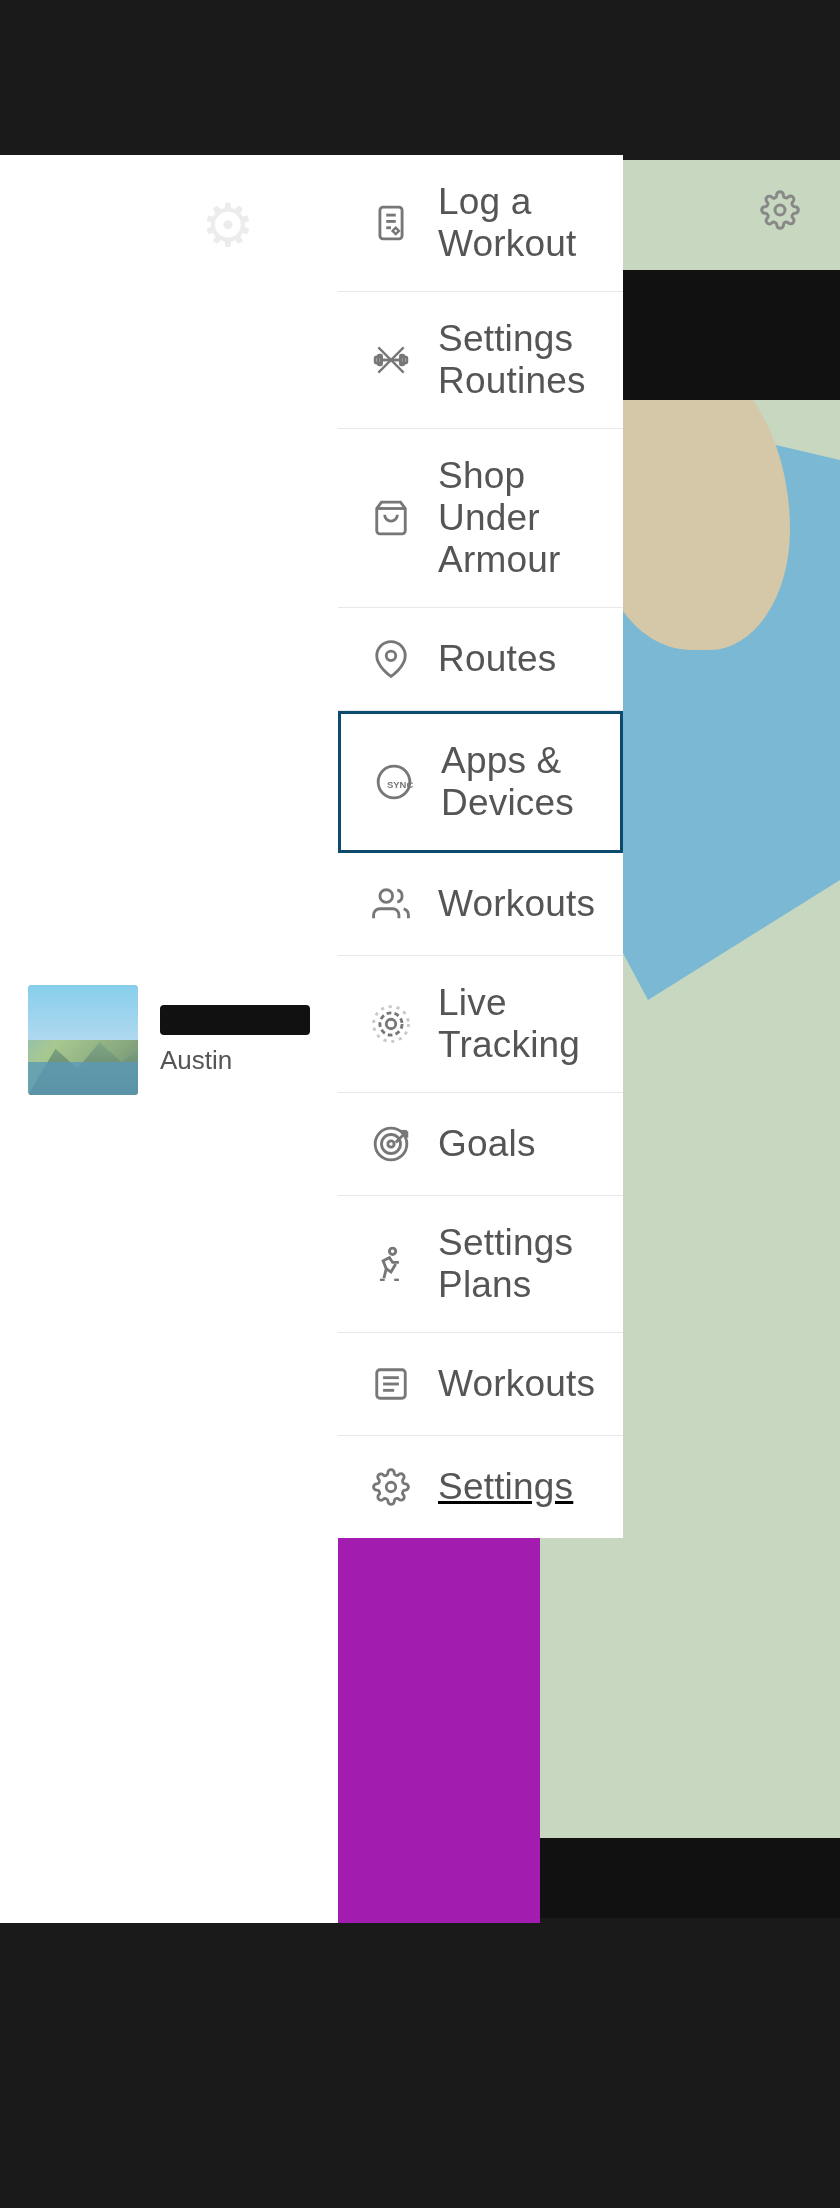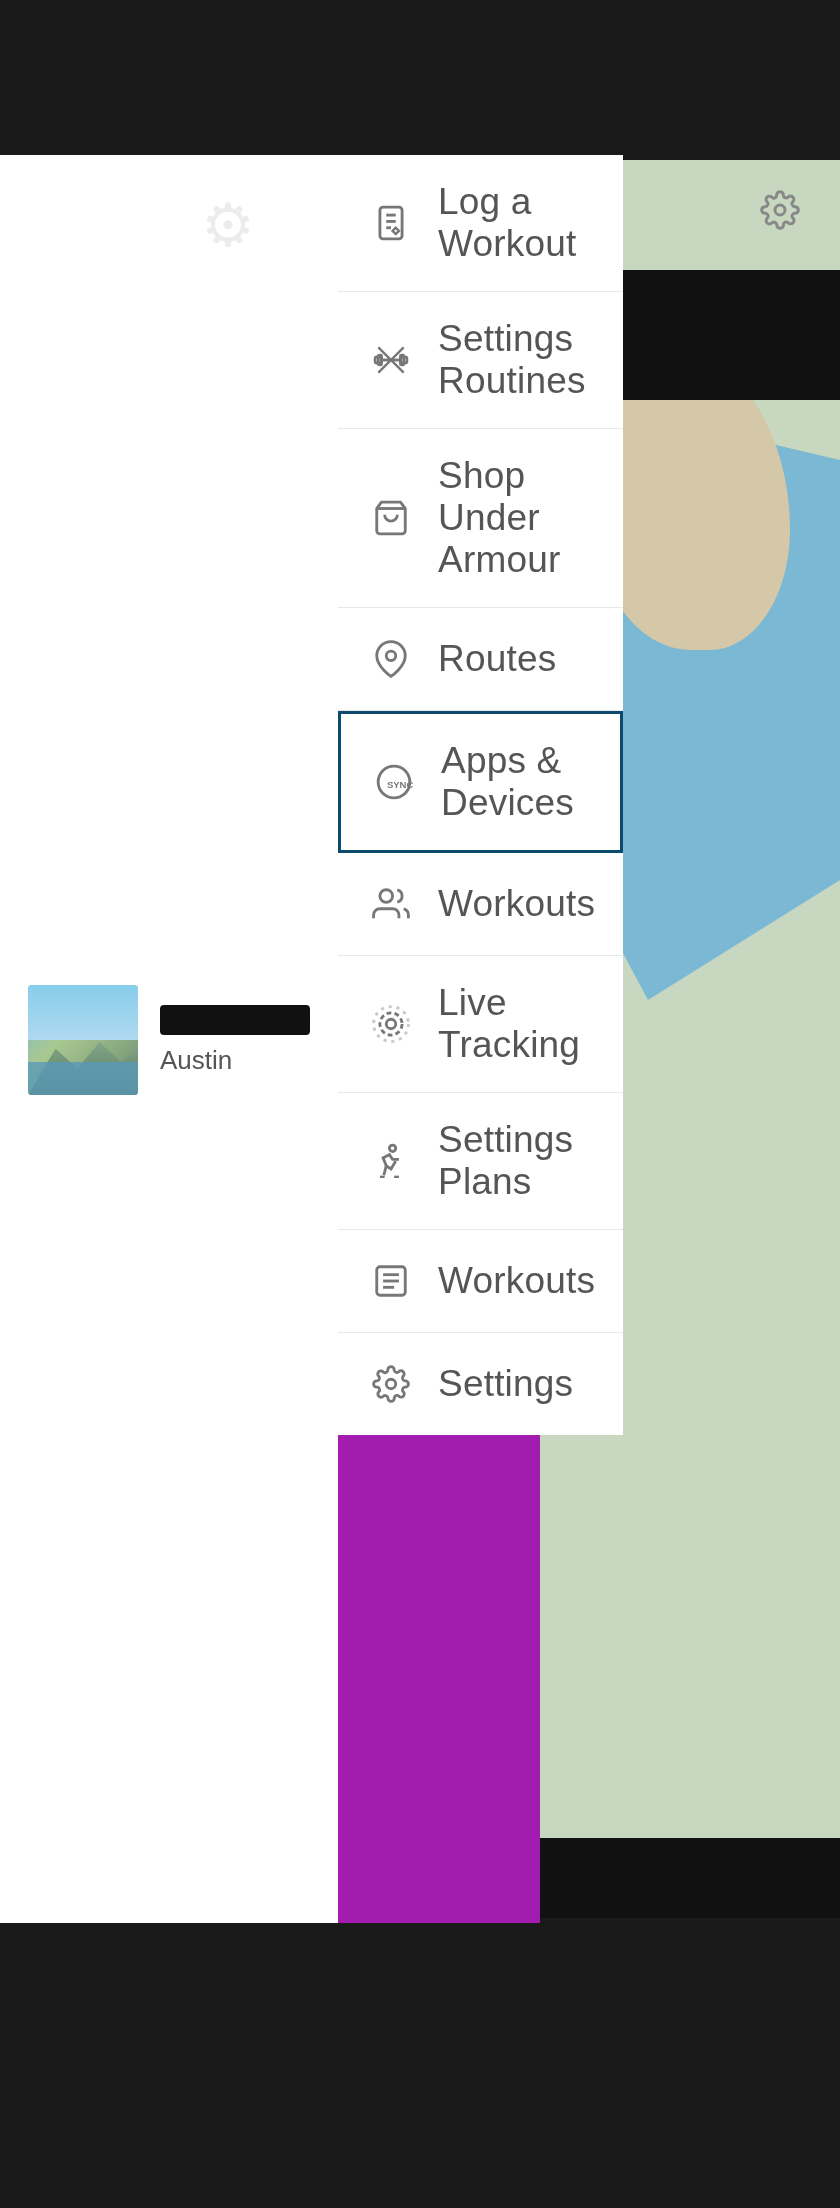--- a/index.html
+++ b/index.html
@@ -216,20 +216,21 @@
       align-items: center;
       padding: 26px 28px;
       border-bottom: 1px solid #e8e8e8;
       cursor: pointer;
       position: relative;
       background: #fff;
     }
 
     .menu-item:last-child {
       border-bottom: none;
+      text-decoration: underline;
     }
 
     .menu-item.highlighted {
       border: 3px solid #0c4a6e;
       margin: 0;
     }
 
     .menu-icon {
       width: 50px;
       height: 50px;
@@ -370,20 +371,33 @@
       <div class="menu-icon">
         <svg viewBox="0 0 24 24">
           <circle cx="12" cy="12" r="3"></circle>
           <circle cx="12" cy="12" r="7" stroke-dasharray="3 2"></circle>
           <circle cx="12" cy="12" r="11" stroke-dasharray="2 3" opacity="0.4"></circle>
         </svg>
       </div>
       <span class="menu-label">Live Tracking</span>
     </div>
 
+    <div class="menu-item">
+      <div class="menu-icon">
+        <svg viewBox="0 0 24 24">
+          <circle cx="12" cy="12" r="10"></circle>
+          <circle cx="12" cy="12" r="6"></circle>
+          <circle cx="12" cy="12" r="2"></circle>
+          <line x1="18" y1="4" x2="22" y2="4"></line>
+          <line x1="22" y1="4" x2="22" y2="8"></line>
+          <line x1="22" y1="4" x2="15" y2="11"></line>
+        </svg>
+      </div>
+      <span class="menu-label">Goals</span>
+    </div>
 
     <div class="menu-item">
       <div class="menu-icon">
         <svg viewBox="0 0 24 24">
           <circle cx="13" cy="4" r="2"></circle>
           <path d="M7.5 21L9 15l3 2 3-5"></path>
           <path d="M9 15L7 10l4-2 2 3h4"></path>
           <line x1="5" y1="22" x2="8" y2="22" stroke-width="1.5"></line>
           <line x1="14" y1="22" x2="17" y2="22" stroke-width="1.5"></line>
           <line x1="11" y1="22" x2="11" y2="22" stroke-width="2"></line>

